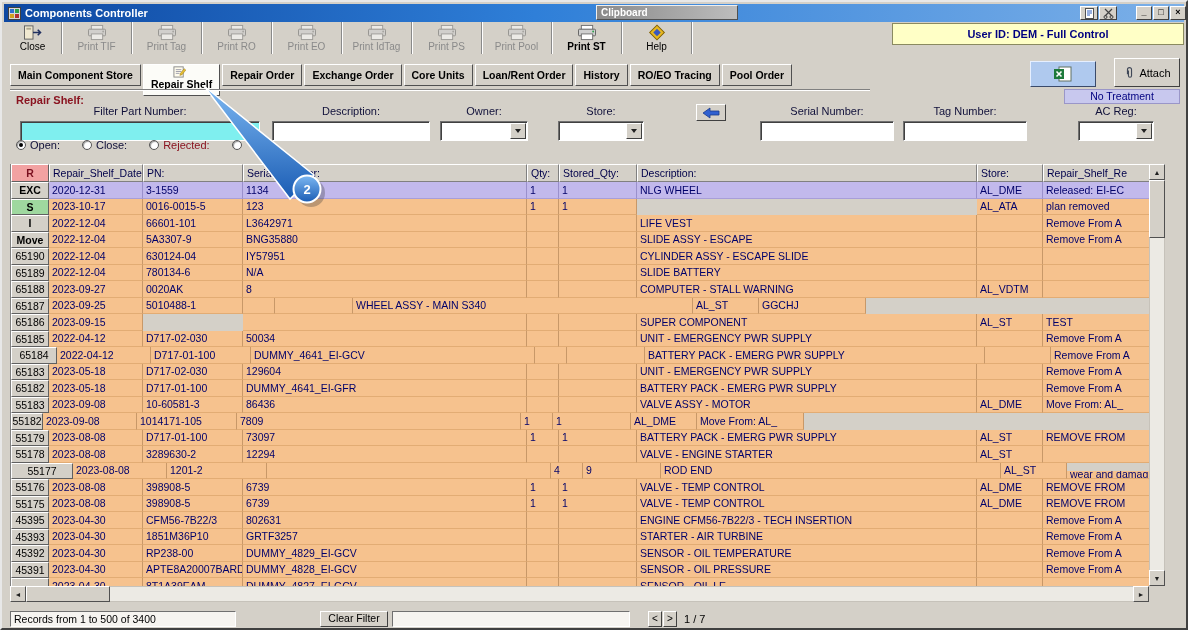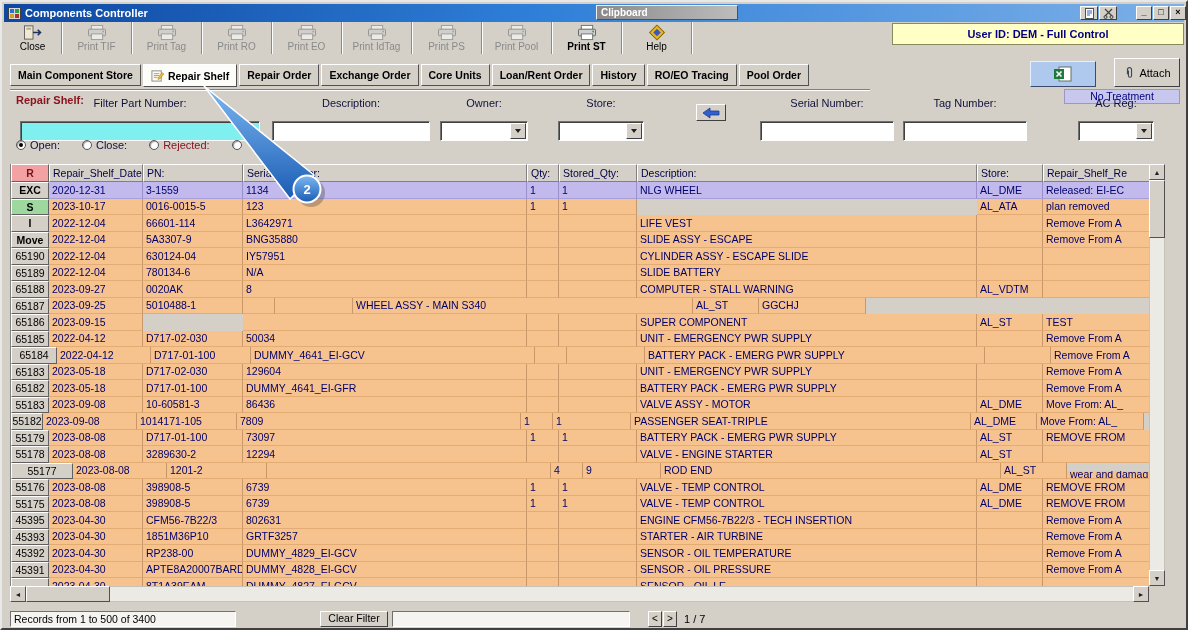--- a/index.html
+++ b/index.html
@@ -35,35 +35,35 @@
   .dim svg{filter:grayscale(1) opacity(.55);}
   .tlabel{font-size:10px;color:#000;margin-top:0;}
   .dis .tlabel{color:#8a8a8a;}
   .emph{font-weight:bold;}
   .user-banner{position:absolute;left:890px;top:21px;width:292px;height:22px;background:var(--banner-yellow);
     border:1px solid #8a8a60;color:var(--navy);font-size:11px;font-weight:bold;text-align:center;line-height:20px;}
   
   .tabs{position:absolute;left:8px;top:62px;height:23px;display:flex;gap:2px;}
   .tab{height:22px;padding:0 7px;background:var(--grey);border:1px solid;border-color:#fff #505050 #505050 #fff;
     font-size:10.5px;font-weight:bold;display:flex;align-items:center;white-space:nowrap;cursor:default;}
-  .tab.active{background:#FCFCF8;height:23px;}
+  .tab.active{background:#FCFCF8;height:32px;flex-direction:column;}
   .tabicon{margin-right:4px;display:flex;}
   .tabicon svg{width:13px;height:13px;}
   .hline{position:absolute;left:8px;top:87px;width:860px;height:2px;border-top:1px solid #808080;border-bottom:1px solid #fff;}
   
   .excel-btn{position:absolute;left:1028px;top:59px;width:66px;height:26px;background:#AFC9EE;
     border:1px solid;border-color:#e6efff #3a4a6a #3a4a6a #e6efff;display:flex;align-items:center;justify-content:center;}
   .attach-btn{position:absolute;left:1112px;top:56px;width:66px;height:29px;background:var(--grey);
     border:1px solid;border-color:#fff #404040 #404040 #fff;display:flex;align-items:center;justify-content:center;gap:3px;
     font-size:11px;color:#000;}
   .no-treatment{position:absolute;left:1062px;top:87px;width:116px;height:15px;background:var(--treatment-purple);
     border:1px solid #9a96c8;color:var(--navy);font-size:10.5px;text-align:center;line-height:13px;}
   
   .section-title{position:absolute;left:14px;top:92px;color:#8a1420;font-size:11px;font-weight:bold;}
-  .flabel{position:absolute;top:95px;font-size:11px;color:#10103a;text-align:center;white-space:nowrap;}
+  .flabel{position:absolute;top:103px;font-size:11px;color:#10103a;text-align:center;white-space:nowrap;}
   .finput{position:absolute;top:119px;height:20px;background:#fff;border:1px solid;border-color:#707070 #fff #fff #707070;
     box-shadow:inset 1px 1px 0 #404040;font-size:11px;padding:0 3px;color:#000;}
   .fcyan{background:var(--cyan);}
   .fselect{position:absolute;top:119px;height:20px;background:#fff;border:1px solid;border-color:#707070 #fff #fff #707070;
     box-shadow:inset 1px 1px 0 #404040;display:flex;align-items:center;}
   .fselect .val{flex:1;font-size:11px;padding:0 3px;}
   .dd-arrow{width:16px;height:16px;margin-right:1px;background:var(--grey);border:1px solid;border-color:#fff #404040 #404040 #fff;
     display:flex;align-items:center;justify-content:center;}
   .dd-arrow i{width:0;height:0;border-left:3px solid transparent;border-right:3px solid transparent;border-top:4px solid #202020;}
   .arrow-btn{position:absolute;left:694px;top:102px;width:30px;height:17px;background:var(--grey);
@@ -401,21 +401,21 @@
           <div class="cell" style="width: 284px;">123</div>
           <div class="cell" style="width: 32px;">1</div>
           <div class="cell" style="width: 78px;">1</div>
           <div class="cell" style="width: 340px; margin-top: 20px;">CAP AY</div>
           <div class="cell" style="width: 66px;">AL_ATA</div>
           <div class="cell" style="width: 107px;">plan removed</div>
         </div>
         <div class="grow">
           <div class="gcell gbtn" style="width: 38px;">I</div>
           <div class="cell" style="width: 94px;">2022-12-04</div>
-          <div class="cell" style="width: 100px;">66601-114</div>
+          <div class="cell" style="width: 100px;">66601-101</div>
           <div class="cell" style="width: 284px;">L3642971</div>
           <div class="cell" style="width: 32px;"></div>
           <div class="cell" style="width: 78px;"></div>
           <div class="cell" style="width: 340px;">LIFE VEST</div>
           <div class="cell" style="width: 66px;"></div>
           <div class="cell" style="width: 107px;">Remove From A</div>
         </div>
         <div class="grow">
           <div class="gcell gbtn" style="width: 38px;">Move</div>
           <div class="cell" style="width: 94px;">2022-12-04</div>
@@ -536,21 +536,20 @@
           <div class="cell" style="width: 66px;">AL_DME</div>
           <div class="cell" style="width: 107px;">Move From: AL_</div>
         </div>
         <div class="grow">
           <div class="gcell gnum" style="width: 32px;">55182</div>
           <div class="cell" style="width: 94px;">2023-09-08</div>
           <div class="cell" style="width: 100px;">1014171-105</div>
           <div class="cell" style="width: 284px;">7809</div>
           <div class="cell" style="width: 32px;">1</div>
           <div class="cell" style="width: 78px;">1</div>
-          <div class="cell" style="width: 340px;">PASSENGER SEAT-TRIPLE</div>
           <div class="cell" style="width: 66px;">AL_DME</div>
           <div class="cell" style="width: 107px;">Move From: AL_</div>
         </div>
         <div class="grow">
           <div class="gcell gnum" style="width: 38px;">55179</div>
           <div class="cell" style="width: 94px;">2023-08-08</div>
           <div class="cell" style="width: 100px;">D717-01-100</div>
           <div class="cell" style="width: 284px;">73097</div>
           <div class="cell" style="width: 32px;">1</div>
           <div class="cell" style="width: 78px;">1</div>

